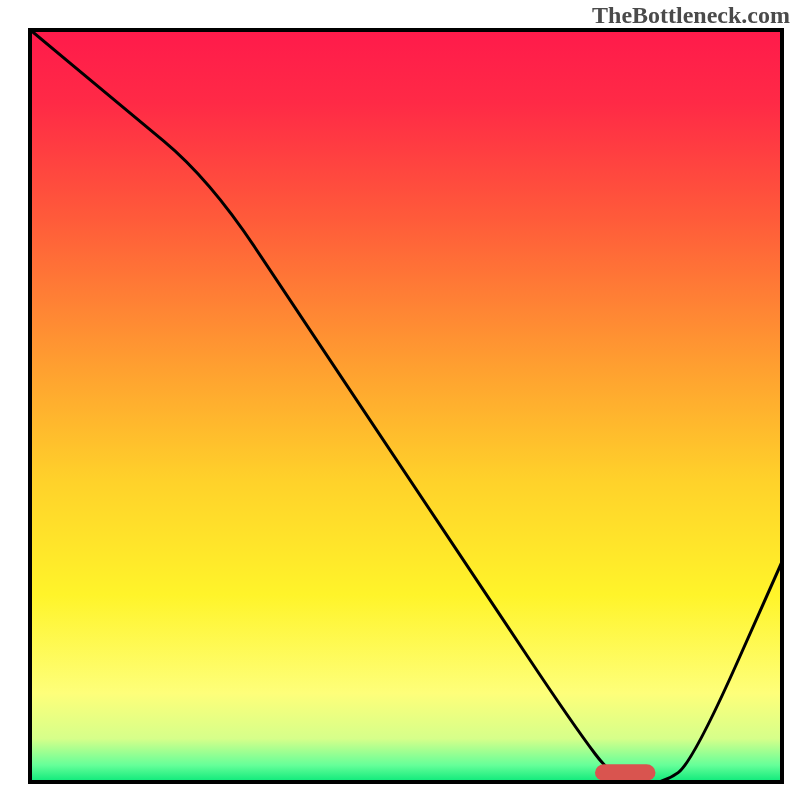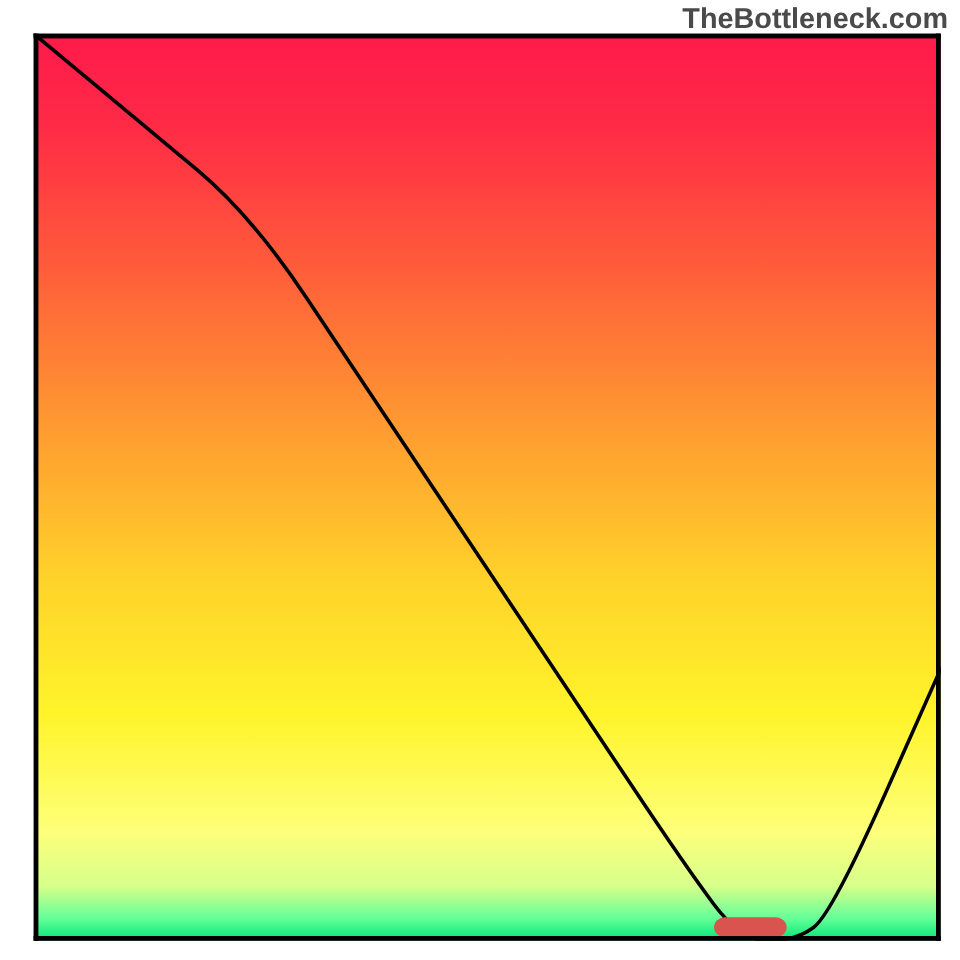--- a/index.html
+++ b/index.html
@@ -17,20 +17,21 @@
     height: 800px;
   }
   .watermark {
     position: absolute;
     top: 2px;
     right: 10px;
     font-size: 24px;
     font-weight: bold;
     color: #4a4a4a;
     letter-spacing: 0px;
+    font-family: Liberation Serif, serif;
   }
   .plot {
     position: absolute;
     left: 28px;
     top: 28px;
     width: 756px;
     height: 756px;
     box-sizing: border-box;
   }
   .plot .border-top,

